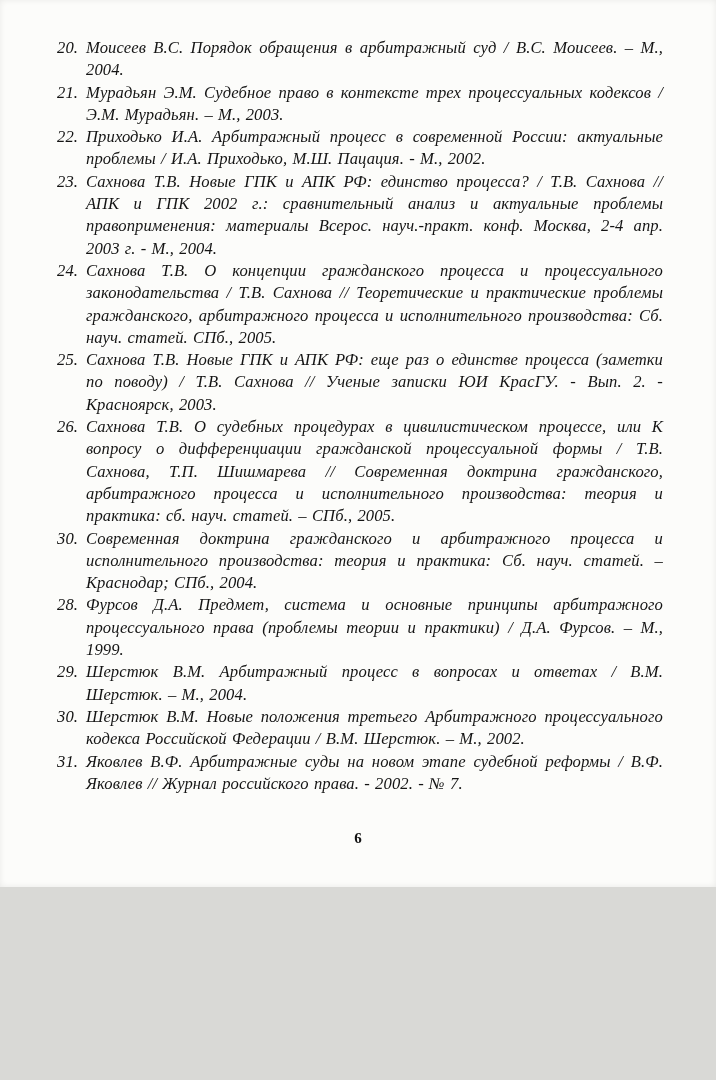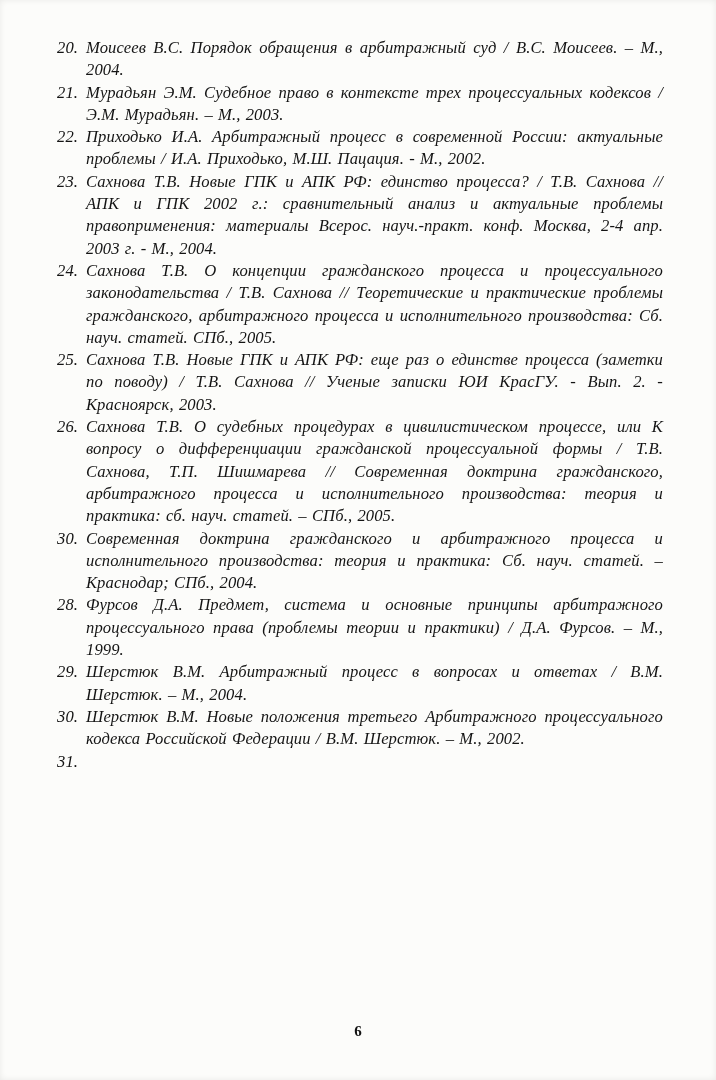--- a/index.html
+++ b/index.html
@@ -3,21 +3,21 @@
 <meta charset="utf-8">
 <style>
   html, body {
     margin: 0;
     padding: 0;
     background: #d9d9d6;
   }
   .scan-page {
     position: relative;
     width: 716px;
-    height: 1080px;
+    height: 887px;
     margin: 0 auto;
     background: #fcfcfa;
     box-shadow: inset 0 0 6px rgba(0,0,0,0.08);
     overflow: hidden;
     font-family: "Liberation Serif", "DejaVu Serif", serif;
     color: #141414;
   }
   .reference-list {
     position: absolute;
     top: 37px;
@@ -112,20 +112,21 @@
       <span class="ref-text">Шерстюк В.М. Арбитражный процесс в вопросах и ответах / В.М. Шерстюк. – М., 2004.</span>
     </div>
 
     <div class="ref-item">
       <span class="ref-num">30.</span>
       <span class="ref-text">Шерстюк В.М. Новые положения третьего Арбитражного процессуального кодекса Российской Федерации / В.М. Шерстюк. – М., 2002.</span>
     </div>
 
     <div class="ref-item">
       <span class="ref-num">31.</span>
+      <span class="ref-text">Яковлев В.Ф. Арбитражные суды на новом этапе судебной реформы / В.Ф. Яковлев // Журнал российского права. - 2002. - № 7.</span>
     </div>
 
 
   </div>
 
   <div class="page-footer">
     <span class="page-number">6</span>
   </div>
 </div>
 

